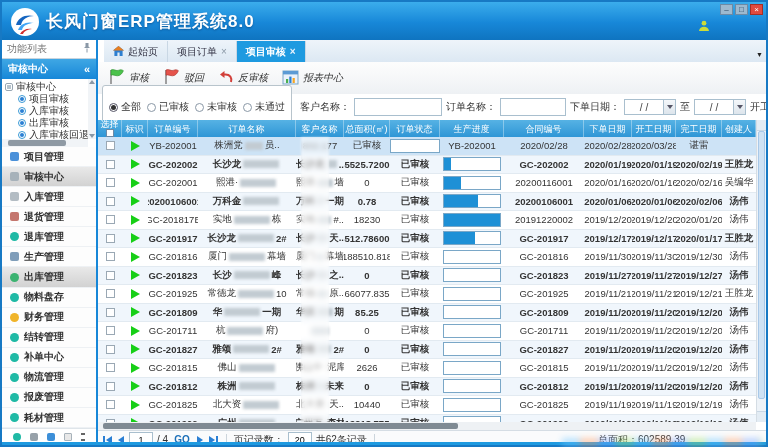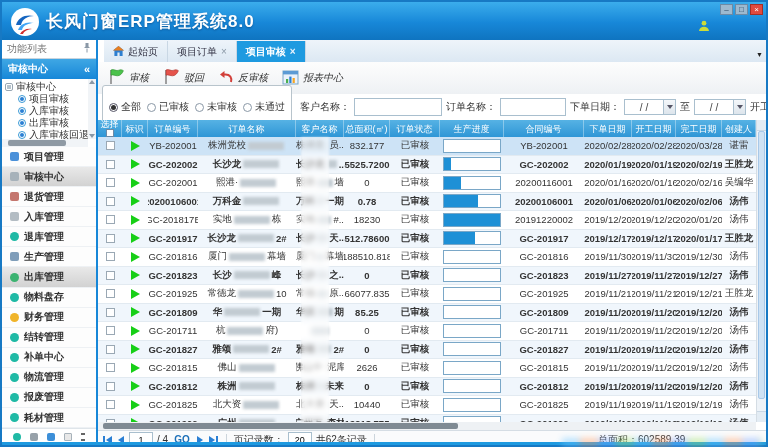--- a/index.html
+++ b/index.html
@@ -209,26 +209,26 @@
     <div class="menu" id="sideMenu">
         <div class="mitem">
           <span class="mi doc-blue"></span>
           <span>项目管理</span>
         </div>
         <div class="mitem sel">
           <span class="mi doc-gray"></span>
           <span>审核中心</span>
         </div>
         <div class="mitem">
+          <span class="mi box-gray"></span>
+          <span>入库管理</span>
+        </div>
+        <div class="mitem">
           <span class="mi cart-red"></span>
           <span>退货管理</span>
-        </div>
-        <div class="mitem">
-          <span class="mi box-gray"></span>
-          <span>入库管理</span>
         </div>
         <div class="mitem">
           <span class="mi dot-teal"></span>
           <span>退库管理</span>
         </div>
         <div class="mitem">
           <span class="mi chip-gray"></span>
           <span>生产管理</span>
         </div>
         <div class="mitem sel">
@@ -407,25 +407,20 @@
       </div>
     <div class="tbody" id="tBody">
         <div class="trow grid sel">
           <div class="td">
             <span class="cb"></span>
           </div>
           <div class="td">
             <span class="arrow"></span>
           </div>
           <div class="td">YB-202001</div>
-          <div class="td">
-            <span>株洲党校</span>
-            <span class="blur b1"></span>
-            <span></span>
-          </div>
           <div class="td">
             <span>株洲党</span>
             <span class="blur b2"></span>
             <span>员..</span>
           </div>
           <div class="td">832.177</div>
           <div class="td">已审核</div>
           <div class="td">
             <span class="pbox">
               <span class="pfill" style="display: block; width: 0%;"></span>

